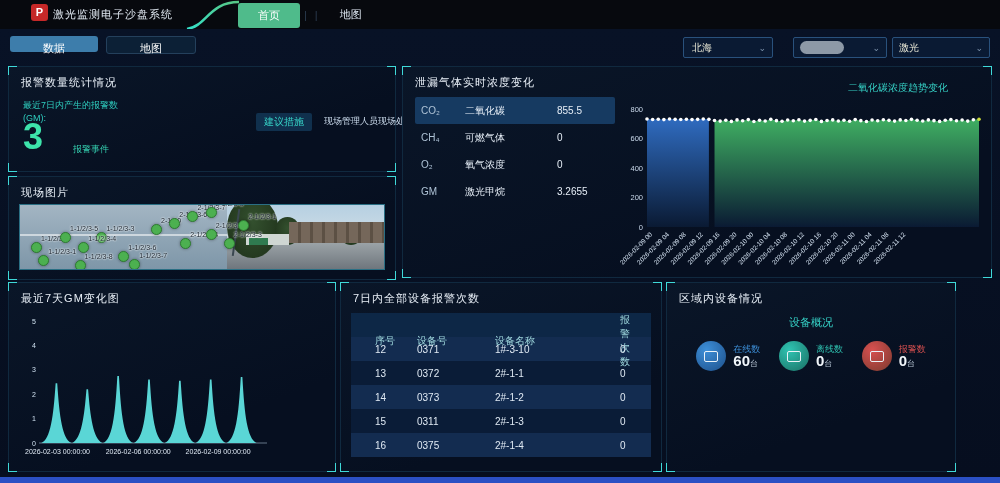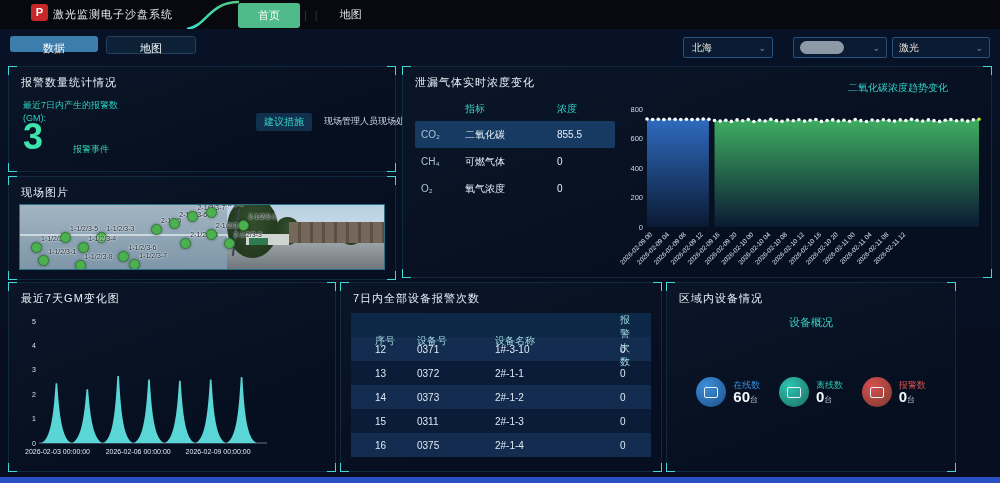--- a/index.html
+++ b/index.html
@@ -75,21 +75,21 @@
                font-size:10px;color:#35cfc4;}
   
   .dev-table{position:absolute;left:10px;top:30px;right:10px;}
   .dev-row{display:grid;grid-template-columns:42px 78px 125px 1fr;align-items:center;height:24px;
            font-size:10px;color:#dfe9f3;padding:0 24px;}
   .dev-row.head{color:#9fd8dd;background:#0d2746;height:24px;}
   .dev-row.odd{background:#132c50;}
   .dev-row.even{background:#0a1c37;}
   
   .dev-subtitle{position:absolute;left:0;right:0;top:32px;text-align:center;font-size:11px;color:#35cfc4;}
-  .stats{position:absolute;left:0;right:0;top:58px;display:flex;justify-content:space-around;padding:0 20px;margin-top:36px;}
+  .stats{position:absolute;left:0;right:0;top:58px;display:flex;justify-content:space-around;padding:0 20px;}
   .stat{display:flex;align-items:center;gap:7px;}
   .stat-icon{width:30px;height:30px;border-radius:50%;display:flex;align-items:center;justify-content:center;}
   .stat-icon span{width:12px;height:9px;border:1.5px solid #eaf2f8;border-radius:2px;display:block;}
   .stat-texts{display:flex;flex-direction:column;line-height:12px;}
   .stat-label{font-size:9px;}
   .stat-value{font-size:15px;font-weight:bold;color:#f2f7fb;}
   .stat-unit{font-size:8px;color:#b9c7d6;font-weight:normal;}
   svg text{font-family:"Liberation Sans","DejaVu Sans",sans-serif;}
 </style>
 </head>
@@ -216,39 +216,39 @@
       </div>
   </div>
 
   <div class="panel" style="left:402px;top:37px;width:590px;height:212px;">
     <i class="c tl"></i>
       <i class="c tr"></i>
       <i class="c bl"></i>
       <i class="c br"></i>
     <div class="panel-title">泄漏气体实时浓度变化</div>
     <div class="gas-table" id="gasTable">
-        <div class="gas-row head">
-          <span></span>
-          <span>指标</span>
-          <span>浓度</span>
-        </div>
         <div class="gas-row hl">
           <span class="gas-sym">CO₂</span>
           <span>二氧化碳</span>
           <span>855.5</span>
         </div>
         <div class="gas-row">
           <span class="gas-sym">CH₄</span>
           <span>可燃气体</span>
           <span>0</span>
         </div>
         <div class="gas-row">
           <span class="gas-sym">O₂</span>
           <span>氧气浓度</span>
           <span>0</span>
+        </div>
+        <div class="gas-row">
+          <span class="gas-sym">GM</span>
+          <span>激光甲烷</span>
+          <span>3.2655</span>
         </div>
       </div>
     <div class="chart-title">二氧化碳浓度趋势变化</div>
     <svg id="co2Chart" width="368" height="180" style="position:absolute;left:214px;top:28px;">
         <defs>
           <linearGradient id="gB" x1="0" y1="0" x2="0" y2="1">
             <stop offset="0" stop-color="#2f6bbf"></stop>
             <stop offset="1" stop-color="#0a1a33"></stop>
           </linearGradient>
           <linearGradient id="gG" x1="0" y1="0" x2="0" y2="1">

